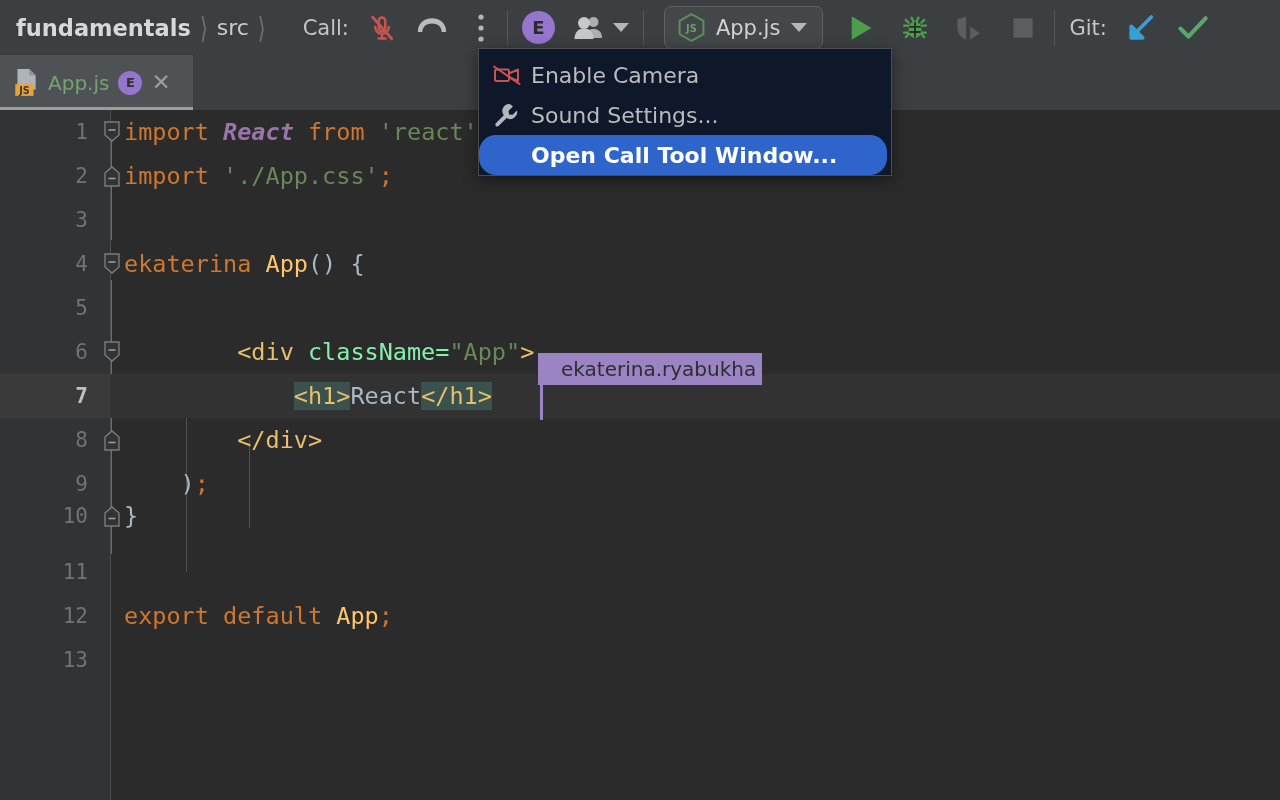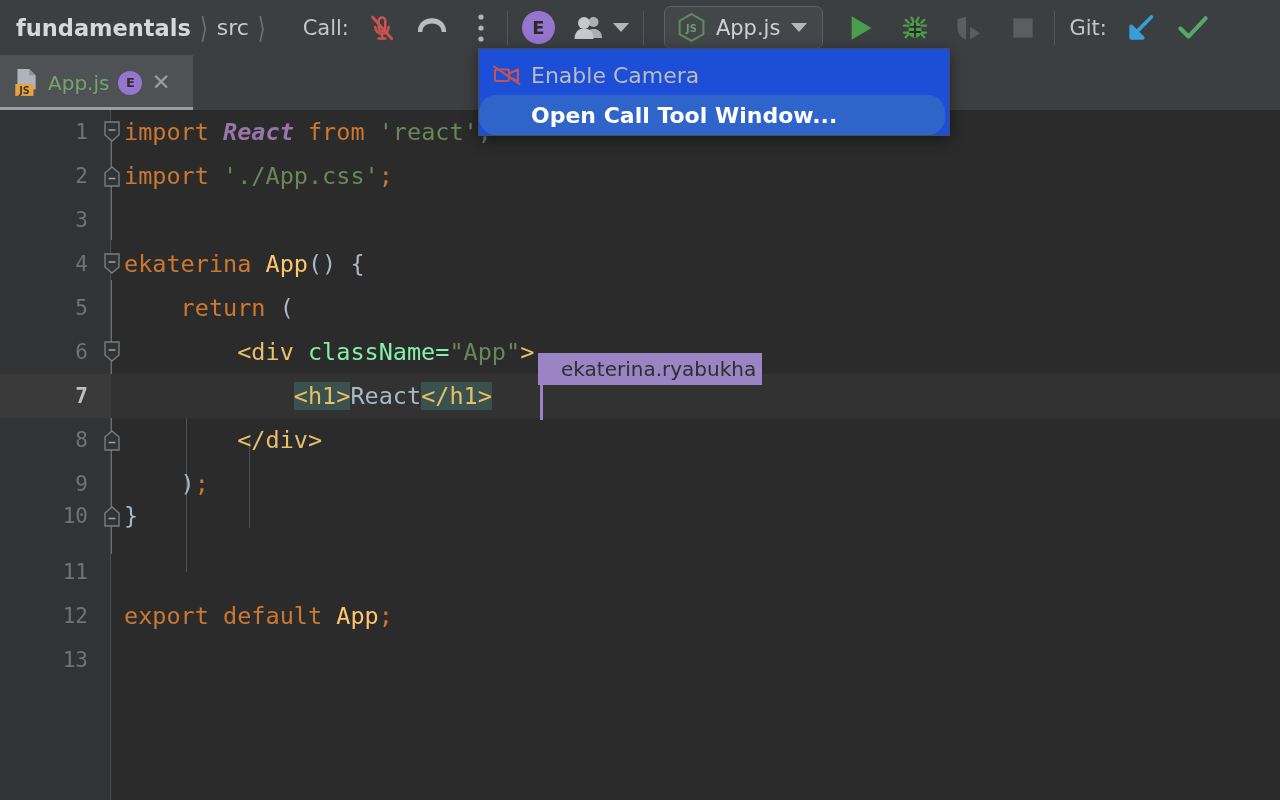--- a/index.html
+++ b/index.html
@@ -137,21 +137,21 @@
   .collab-label {
     position: absolute; height: 32px; line-height: 32px;
     background: #9B84C4; color: #2E2E2E;
     font-family: "DejaVu Sans", "Liberation Sans", sans-serif;
     font-size: 20px; padding: 0 6px 0 23px; white-space: nowrap;
   }
 
   
   .menu {
     position: absolute; left: 478px; top: 48px;
-    width: 472px; background: #1d4ed8;
+    width: 414px; background: #0f172a;
     border: 1px solid #4A4D4F;
     box-shadow: 0 4px 14px rgba(0,0,0,.45);
     padding: 6px 4px 0 0; box-sizing: border-box;
     z-index: 50;
   }
   .mi {
     height: 40px; display: flex; align-items: center;
     padding-left: 14px; box-sizing: border-box;
   }
   .mi-ico { width: 38px; display: flex; align-items: center; justify-content: flex-start; }
@@ -341,21 +341,20 @@
           <svg width="18" height="22" viewBox="0 0 18 22">
               <path d="M2 1 H16 V14 L9 20 L2 14 Z" fill="#313335" stroke="#7A7D7F" stroke-width="1.4"></path>
               <path d="M5.5 9 H12.5" stroke="#9A9D9F" stroke-width="1.6"></path>
             </svg>
         </span>
         <span class="code"><span class="kw">ekaterina</span> <span class="fn">App</span><span class="punc">() {</span></span>
       </div>
 
       <div class="row" style="top:176px;">
         <span class="lineno">5</span>
-        <span class="code">    <span class="kw">return</span> <span class="punc">(</span></span>
       </div>
 
       <div class="row" style="top:220px;">
         <span class="lineno">6</span>
         <span class="fold">
           <svg width="18" height="22" viewBox="0 0 18 22">
               <path d="M2 1 H16 V14 L9 20 L2 14 Z" fill="#313335" stroke="#7A7D7F" stroke-width="1.4"></path>
               <path d="M5.5 9 H12.5" stroke="#9A9D9F" stroke-width="1.6"></path>
             </svg>
         </span>
@@ -422,19 +421,29 @@
           <g fill="none" stroke="#C75450" stroke-width="2" stroke-linejoin="round">
             <rect x="2" y="5.5" width="14" height="11.5" rx="1.5"></rect>
             <path d="M16 9.5 L25 5.5 V17 L16 13 Z"></path>
             <path d="M1 2.5 L26.5 20" stroke-width="2.1" stroke-linecap="round"></path>
           </g>
         </svg>
       </span>
       <span class="mi-label">Enable Camera</span>
     </div>
 
+    <div class="mi">
+      <span class="mi-ico">
+        <svg width="26" height="26" viewBox="0 0 26 26">
+          <path d="M16.5 2 A7 7 0 0 0 10.8 13.3 L2.8 21.3 A2 2 0 0 0 5.6 24.1 L13.6 16.1
+                   A7 7 0 0 0 24 8.5 L19.7 12.8 L16 12.4 L15.6 8.7 L19.9 4.4
+                   A7 7 0 0 0 16.5 2 Z" fill="#B4B7B9"></path>
+        </svg>
+      </span>
+      <span class="mi-label">Sound Settings...</span>
+    </div>
 
     <div class="mi selected">
       <span class="mi-label">Open Call Tool Window...</span>
     </div>
   </div>
 
 </div>
 
 </body></html>

